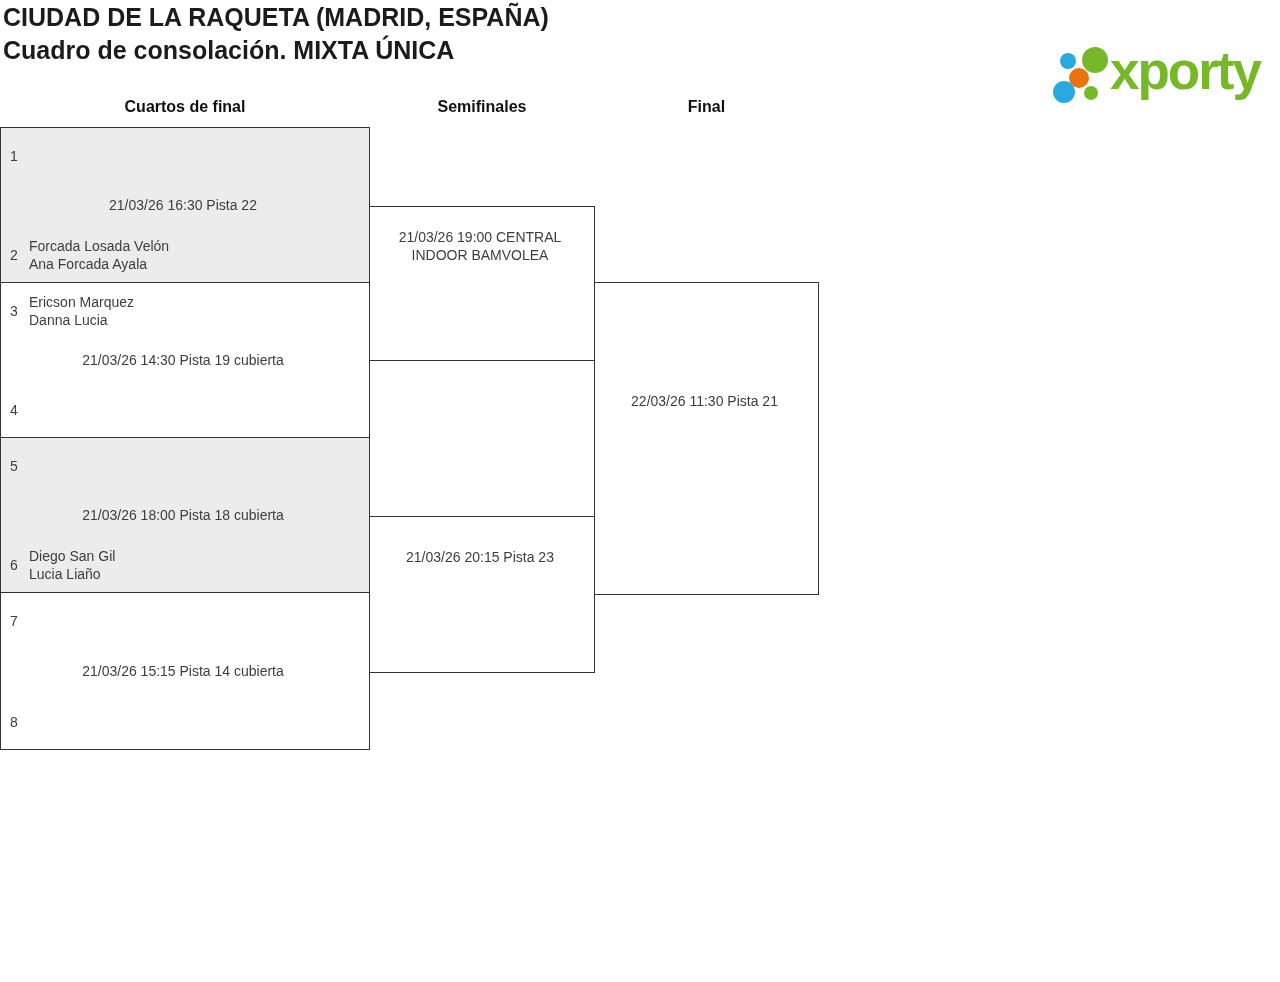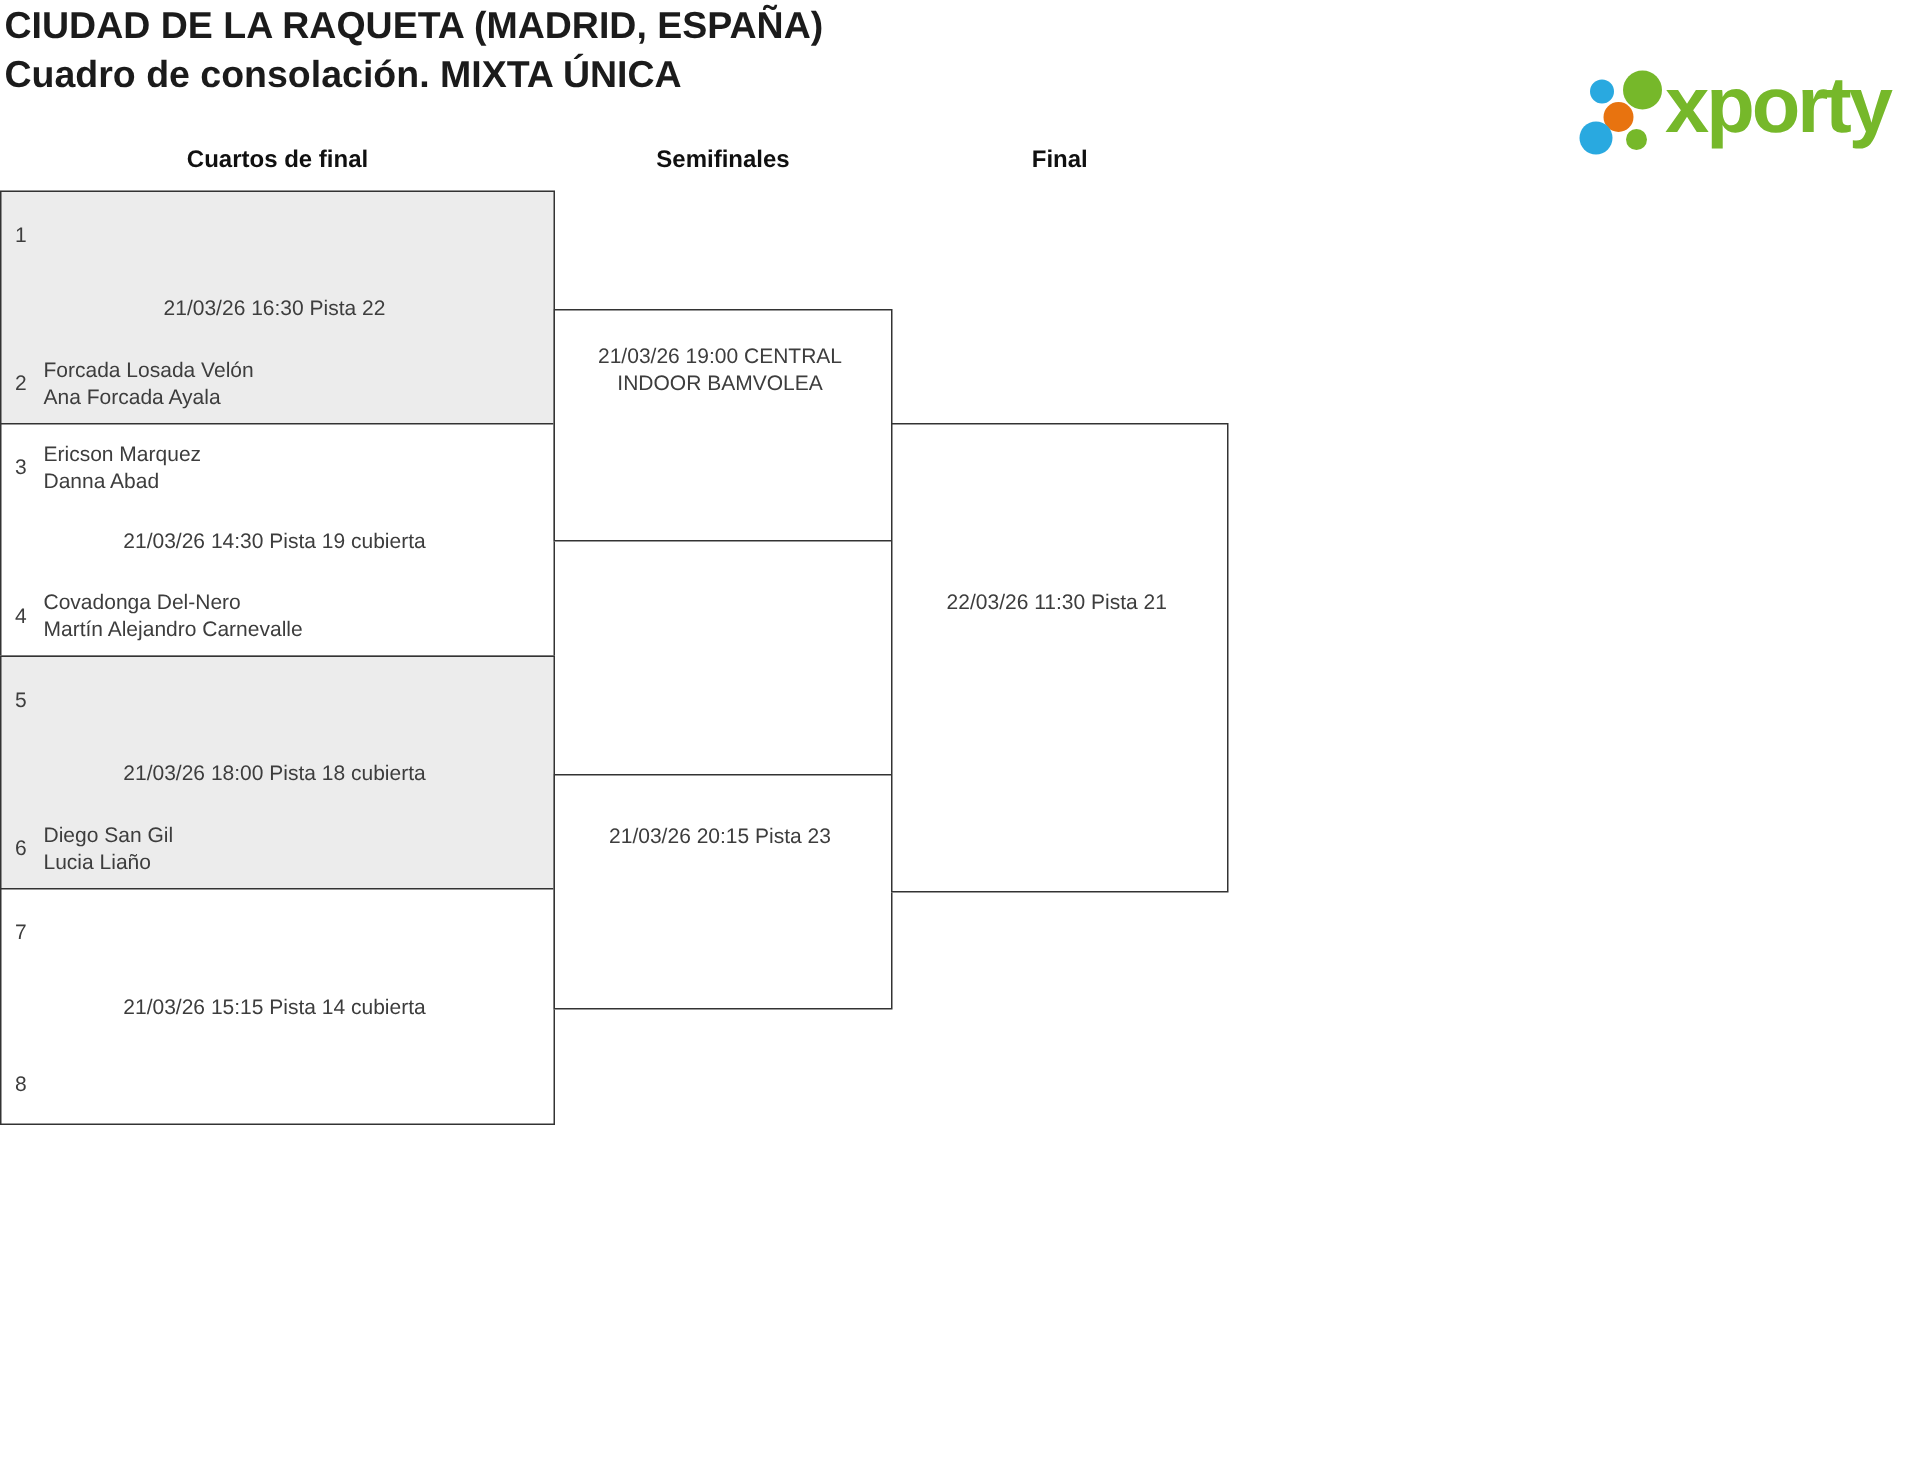--- a/index.html
+++ b/index.html
@@ -87,30 +87,26 @@
         <span>Ana Forcada Ayala</span>
       </span>
     </div>
   </div>
 
   <div class="match qf2">
     <div class="team top">
       <span class="seed">3</span>
       <span class="players">
         <span>Ericson Marquez</span>
-        <span>Danna Abad</span>
+        <span>Danna Lucia</span>
       </span>
     </div>
     <div class="minfo">21/03/26 14:30 Pista 19 cubierta</div>
     <div class="team bot">
       <span class="seed">4</span>
-      <span class="players">
-        <span>Covadonga Del-Nero</span>
-        <span>Martín Alejandro Carnevalle</span>
-      </span>
     </div>
   </div>
 
   <div class="match qf3 shaded">
     <div class="team top">
       <span class="seed">5</span>
       <span class="players">
         <span></span>
         <span></span>
       </span>

